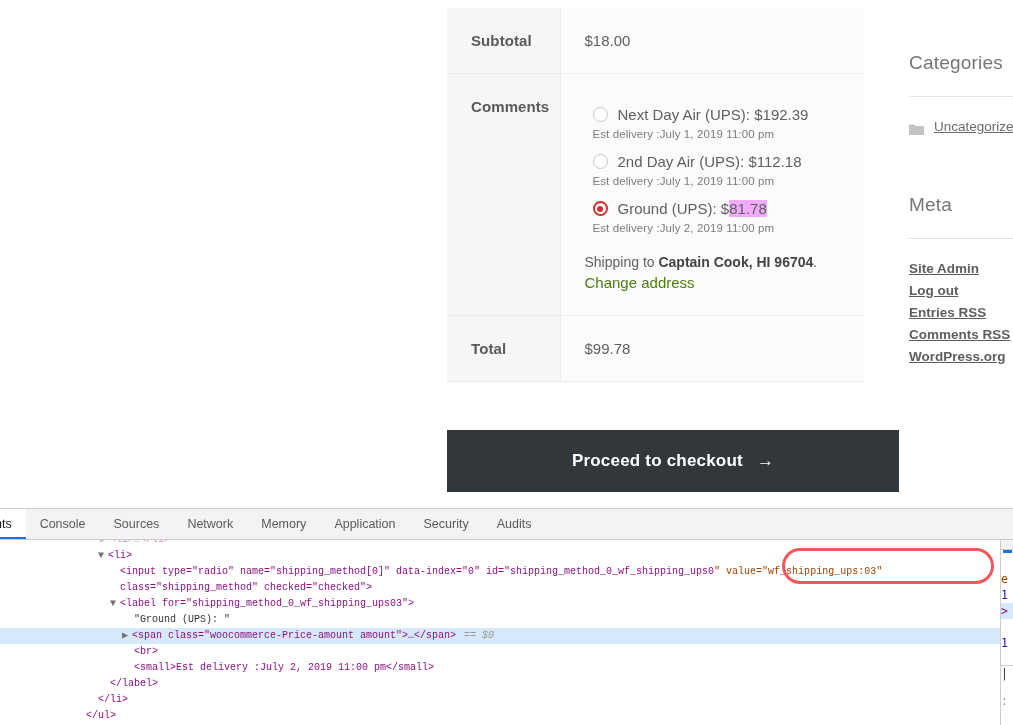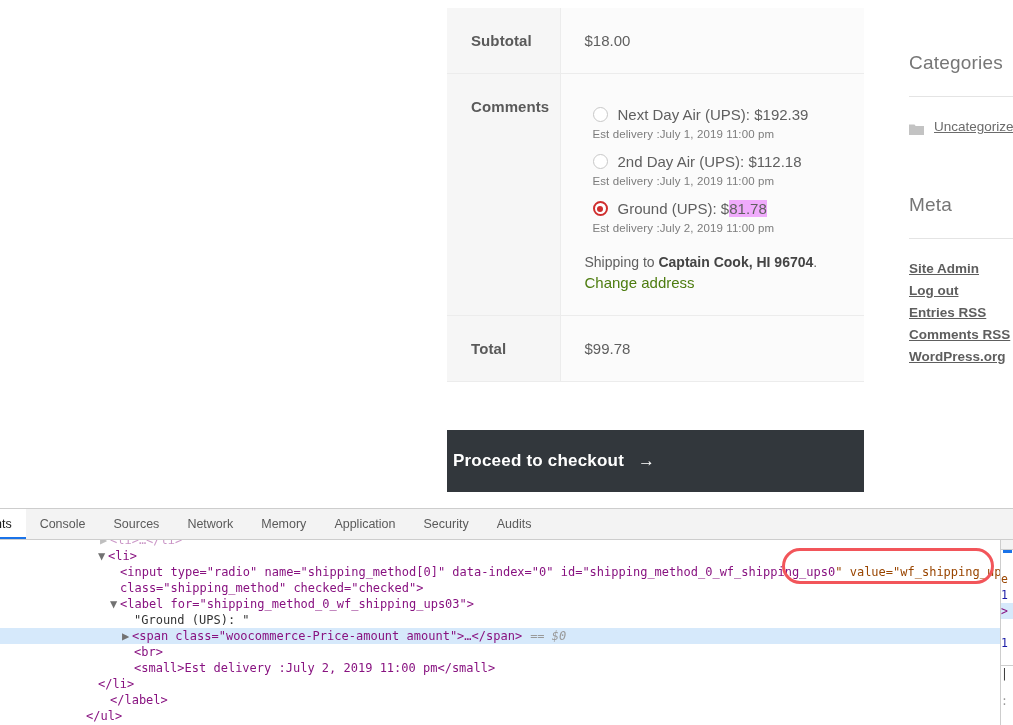--- a/index.html
+++ b/index.html
@@ -64,27 +64,27 @@
   .est { display:block; font-size:11.5px; color:#7c7c7c; margin:5px 0 13px 0; letter-spacing:.1px;}
   .ship-to { margin-top:20px; font-size:14px; color:#5f5f5f; }
   .ship-to b { color:#444; font-weight:bold; }
   .change-address {
     display:inline-block; margin-top:4px;
     font-size:15px; color:#4d7c0f; text-decoration:none;
   }
 
   .checkout-btn {
     position:absolute; left:447px; top:430px;
-    width:417px; height:62px;
+    width:452px; height:62px;
     background:#32373c; color:#fff;
     border:0; cursor:pointer;
     font-size:17px; font-weight:bold;
     font-family:"Liberation Sans", sans-serif;
     letter-spacing:.2px;
-    display:flex; align-items:center; gap:14px;
+    display:flex; align-items:center; justify-content:center; gap:14px;
   }
 
   
   .sidebar { position:absolute; left:909px; top:0; width:130px; }
   .widget-title { font-size:19px; color:#767676; font-weight:normal; margin:0; letter-spacing:.2px; }
   .widget-rule { height:1px; background:#e4e4e4; margin:22px 0 0 0; width:130px; }
   .cat-item { display:flex; align-items:center; gap:10px; margin-top:22px; }
   .folder-icon { width:15px; height:12px; flex:0 0 auto; }
   .cat-link { font-size:13.5px; color:#6b6b6b; text-decoration:underline; white-space:nowrap; }
   .meta-list { list-style:none; margin:0; padding:0; }
@@ -110,22 +110,23 @@
     font-family:"Liberation Sans", sans-serif;
     font-size:12.5px; color:#5a5a5a;
     cursor:default; white-space:nowrap;
   }
   .dt-tab.active { color:#1a1a1a; box-shadow: inset 0 -2px 0 0 #1a73e8; background:#ffffff; }
   .dt-tab.first-cut { padding-left:0; margin-left:-12px; }
 
   .dt-body { position:relative; height:185px; background:#fff; display:flex; }
   .dt-tree {
     position:relative; flex:1 1 auto; overflow:hidden;
-    font-size:12px; line-height:16px; color:#333;
+    font-size:10px; line-height:16px; color:#333;
     padding-top:0px;
+    font-family:Liberation Mono, monospace;
   }
   .dt-row { position:relative; white-space:pre; height:16px; }
   .dt-row.sel { background:#d6e9fb; }
   .dt-row.faded { opacity:.45; }
   .tok-tag { color:#881280; }
   .tok-attr { color:#994500; }
   .tok-txt { color:#333; }
   .tok-gray { color:#999; font-style:italic; }
   .caret { color:#727272; display:inline-block; width:10px; }
 
@@ -267,23 +268,23 @@
         <div class="dt-row"><span style="display:inline-block;width:110px;"></span><span class="caret">▼</span><span class="tok-tag">&lt;label for="shipping_method_0_wf_shipping_ups03"&gt;</span></div>
 
         <div class="dt-row"><span style="display:inline-block;width:134px;"></span><span class="tok-txt">"Ground (UPS): "</span></div>
 
         <div class="dt-row sel"><span style="display:inline-block;width:122px;"></span><span class="caret">▶</span><span class="tok-tag">&lt;span class="woocommerce-Price-amount amount"&gt;…&lt;/span&gt;</span><span style="display:inline-block;width:8px;"></span><span class="tok-gray">== $0</span></div>
 
         <div class="dt-row"><span style="display:inline-block;width:134px;"></span><span class="tok-tag">&lt;br&gt;</span></div>
 
         <div class="dt-row"><span style="display:inline-block;width:134px;"></span><span class="tok-tag">&lt;small&gt;Est delivery :July 2, 2019 11:00 pm&lt;/small&gt;</span></div>
 
+        <div class="dt-row"><span style="display:inline-block;width:110px;"></span><span class="tok-tag">&lt;/label&gt;</span></div>
+
         <div class="dt-row"><span style="display:inline-block;width:98px;"></span><span class="tok-tag">&lt;/li&gt;</span></div>
-
-        <div class="dt-row"><span style="display:inline-block;width:110px;"></span><span class="tok-tag">&lt;/label&gt;</span></div>
 
         <div class="dt-row"><span style="display:inline-block;width:86px;"></span><span class="tok-tag">&lt;/ul&gt;</span></div>
 
         <div class="dt-row faded"><span style="display:inline-block;width:86px;"></span><span class="caret">▶</span></div>
 
       </div>
 
       <div class="dt-right">
         <div class="dt-right-top"></div>
         <div class="dt-right-accent"></div>

